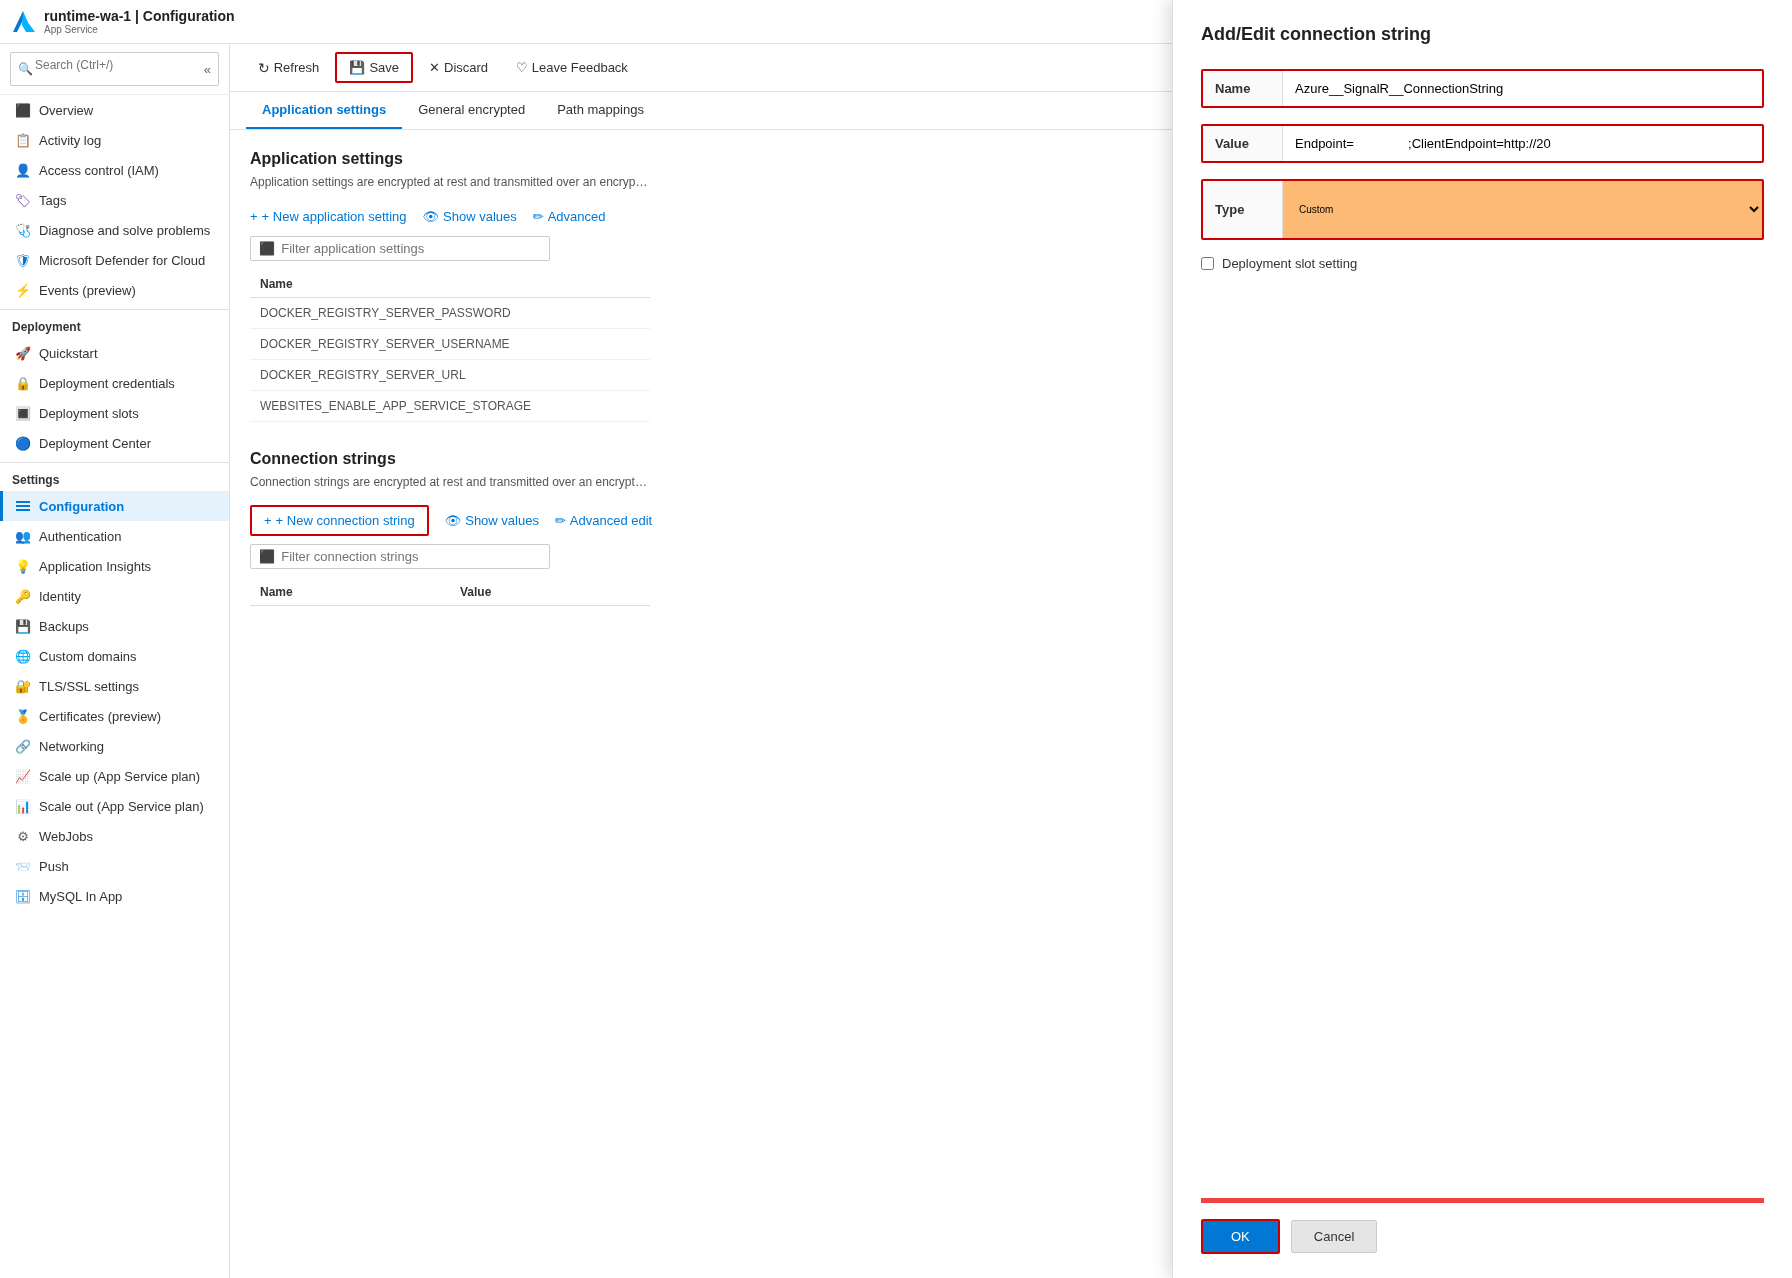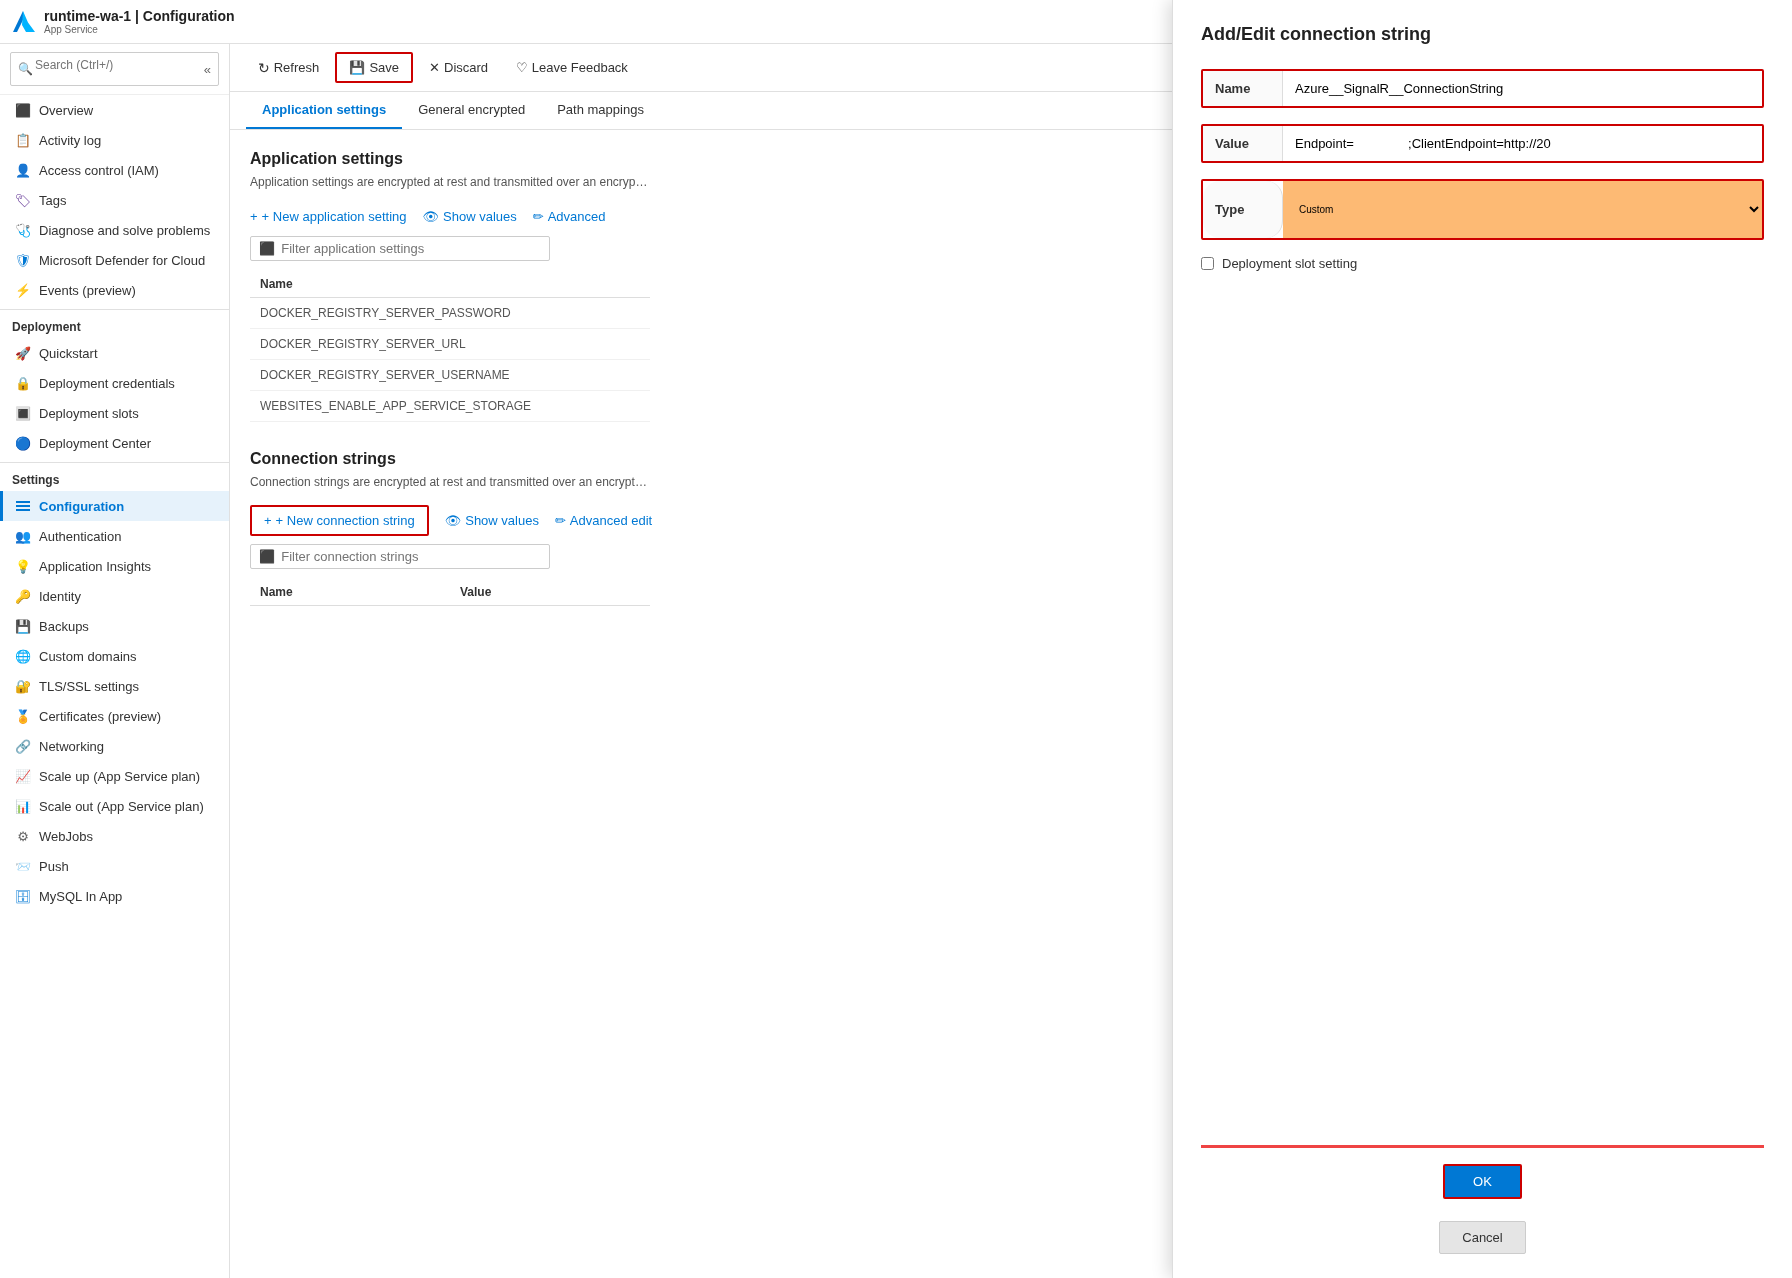--- a/index.html
+++ b/index.html
@@ -237,24 +237,24 @@
             <thead>
               <tr>
                 <th style="text-align:left;padding:6px 10px;font-size:12px;font-weight:600;color:#333;border-bottom:1px solid #ddd;">Name</th>
               </tr>
             </thead>
             <tbody>
               <tr>
                 <td style="padding:8px 10px;font-size:12px;color:#555;border-bottom:1px solid #f0f0f0;">DOCKER_REGISTRY_SERVER_PASSWORD</td>
               </tr>
               <tr>
+                <td style="padding:8px 10px;font-size:12px;color:#555;border-bottom:1px solid #f0f0f0;">DOCKER_REGISTRY_SERVER_USERNAME</td>
+              </tr>
+              <tr>
                 <td style="padding:8px 10px;font-size:12px;color:#555;border-bottom:1px solid #f0f0f0;">DOCKER_REGISTRY_SERVER_URL</td>
-              </tr>
-              <tr>
-                <td style="padding:8px 10px;font-size:12px;color:#555;border-bottom:1px solid #f0f0f0;">DOCKER_REGISTRY_SERVER_USERNAME</td>
               </tr>
               <tr>
                 <td style="padding:8px 10px;font-size:12px;color:#555;border-bottom:1px solid #f0f0f0;">WEBSITES_ENABLE_APP_SERVICE_STORAGE</td>
               </tr>
             </tbody>
           </table>
         </div>
 
         <div style="margin-top:28px;">
           <h3 style="font-size:16px;font-weight:700;margin-bottom:6px;color:#222;">Connection strings</h3>
@@ -301,21 +301,21 @@
         <div style="width:80px;padding:10px 12px;font-size:13px;font-weight:600;color:#333;background:#fafafa;border-right:1px solid #ddd;display:flex;align-items:center;flex-shrink:0;">Name</div>
         <input style="flex: 1 1 0%; border: none; outline: none; padding: 10px 12px; font-size: 13px; background: rgb(255, 255, 255);" value="Azure__SignalR__ConnectionString">
       </div>
 
       <div style="display:flex;align-items:stretch;border:2px solid #cc0000;margin-bottom:16px;border-radius:2px;overflow:hidden;">
         <div style="width:80px;padding:10px 12px;font-size:13px;font-weight:600;color:#333;background:#fafafa;border-right:1px solid #ddd;display:flex;align-items:center;flex-shrink:0;">Value</div>
         <input style="flex: 1 1 0%; border: none; outline: none; padding: 10px 12px; font-size: 13px; background: rgb(255, 255, 255);" value="Endpoint=               ;ClientEndpoint=http://20">
       </div>
 
       <div style="display:flex;align-items:stretch;border:2px solid #cc0000;margin-bottom:16px;border-radius:2px;overflow:hidden;">
-        <div style="width:80px;padding:21px 12px;font-size:13px;font-weight:600;color:#333;background:#fafafa;border-right:1px solid #ddd;display:flex;align-items:center;flex-shrink:0;border-radius:17px;">Type</div>
+        <div style="width:80px;padding:21px 12px;font-size:13px;font-weight:600;color:#333;background:#fafafa;border-right:1px solid #ddd;display:flex;align-items:center;flex-shrink:0;">Type</div>
         <select style="flex:1;border:none;outline:none;padding:10px 12px;font-size:10px;background:#fdba74;cursor:pointer;">
           <option>Custom</option>
           <option>SQLServer</option>
           <option>SQLAzure</option>
           <option>MySql</option>
           <option>PostgreSQL</option>
           <option>RedisCache</option>
           <option>NotificationHub</option>
           <option>ServiceBus</option>
           <option>EventHub</option>
@@ -324,20 +324,20 @@
         </select>
       </div>
 
       <div style="display:flex;align-items:center;gap:8px;margin-bottom:20px;">
         <input type="checkbox" id="deploy-slot-cb" style="cursor: pointer;">
         <label for="deploy-slot-cb" style="font-size:13px;color:#333;cursor:pointer;">Deployment slot setting</label>
       </div>
 
       <div style="flex:1;"></div>
 
-      <div style="padding-top:16px;border-top:3px solid #ef4444;display:flex;gap:22px;align-items:center;flex-direction:column;">
+      <div style="padding-top:16px;border-top:5px solid #ef4444;display:flex;gap:11px;align-items:center;">
         <button style="background:#0078d4;color:#fff;border:2px solid #cc0000;padding:8px 28px;font-size:13px;cursor:pointer;border-radius:2px;">OK</button>
         <button style="background:#e5e5e5;color:#333;border:1px solid #ccc;padding:8px 22px;font-size:13px;cursor:pointer;border-radius:2px;">Cancel</button>
       </div>
     </div>
 
   </div>
 </div>
 
 </body></html>

